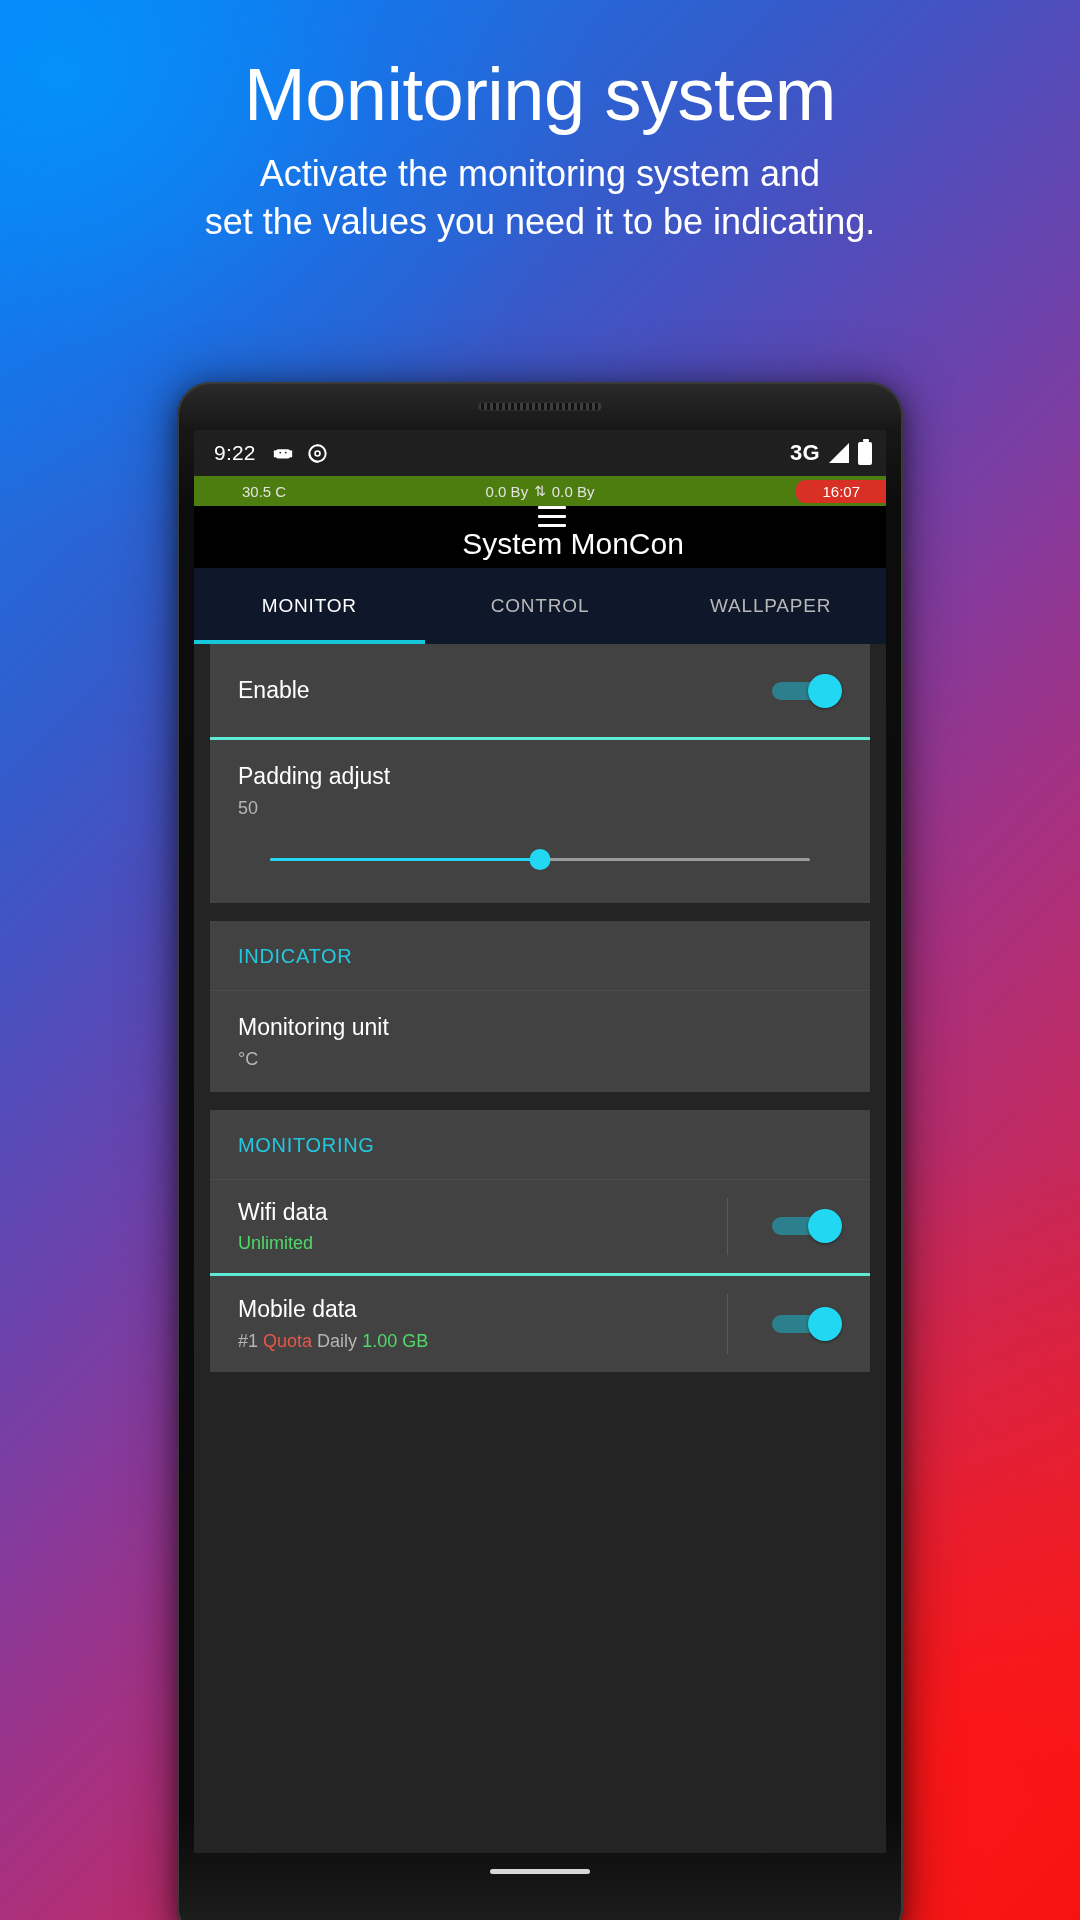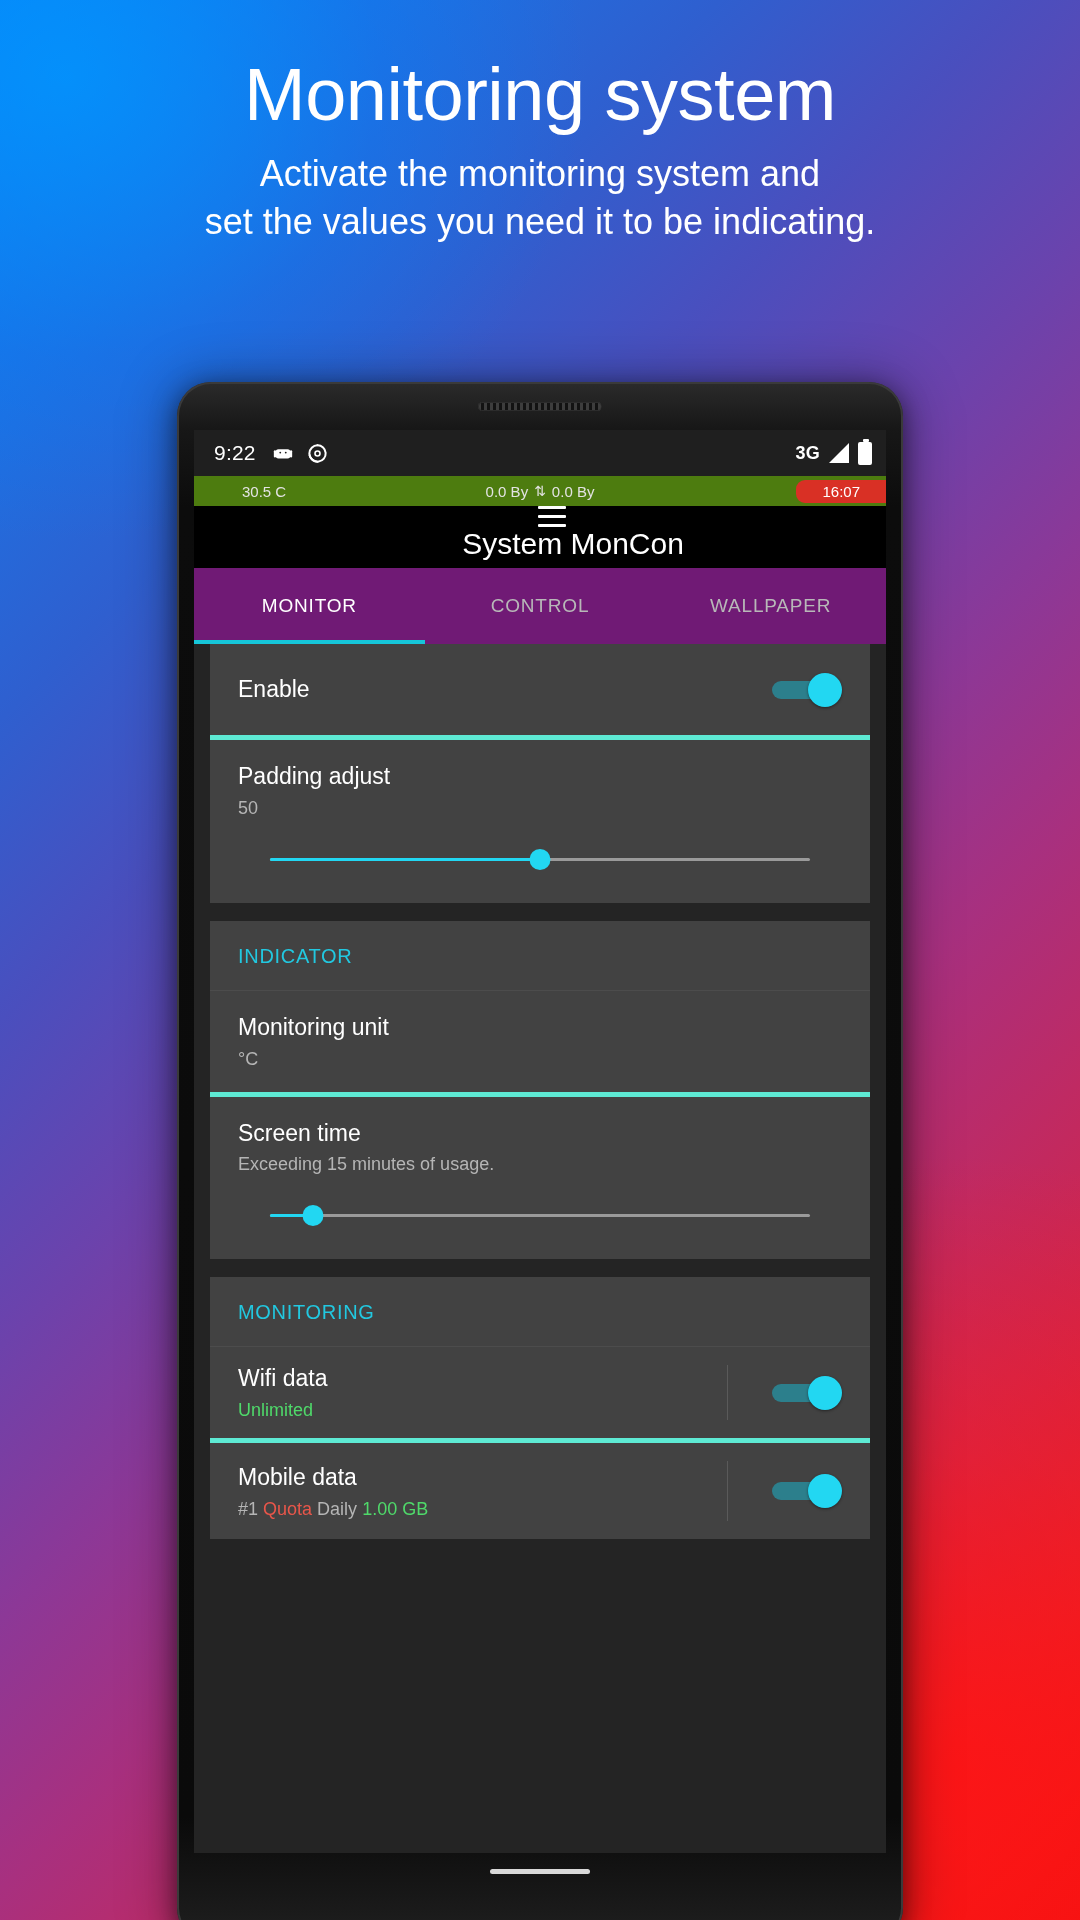--- a/index.html
+++ b/index.html
@@ -125,21 +125,21 @@
     height: 46px;
     background: #1f1f1f;
     display: flex;
     align-items: center;
     padding: 0 14px 0 20px;
     color: #fff;
   }
   .sb-time { font-size: 21px; font-weight: 400; letter-spacing: 0.2px; }
   .sb-icons { display: flex; align-items: center; gap: 12px; margin-left: 16px; }
   .sb-right { margin-left: auto; display: flex; align-items: center; gap: 9px; }
-  .sb-3g { font-size: 18px; font-weight: 700; letter-spacing: 0.3px; }
+  .sb-3g { font-size: 22px; font-weight: 700; letter-spacing: 0.3px; }
   .sig-tri {
     width: 0; height: 0;
     border-left: 20px solid transparent;
     border-bottom: 20px solid #fff;
   }
   .batt {
     width: 14px; height: 23px;
     border: 2px solid #fff;
     border-radius: 2px;
     background: #fff;
@@ -190,21 +190,21 @@
   .app-title {
     color: #fff;
     font-size: 30px;
     font-weight: 400;
     margin-left: 42px;
   }
 
   
   .tabs {
     height: 76px;
-    background: #701a75;
+    background: #0f172a;
     display: flex;
     align-items: stretch;
   }
   .tab {
     flex: 1;
     display: flex; align-items: center; justify-content: center;
     color: #b8b8b8;
     font-size: 19px;
     letter-spacing: 0.8px;
     position: relative;
@@ -226,21 +226,21 @@
     overflow: hidden;
   }
   .card {
     background: #424242;
     margin: 0 16px;
   }
   .gap { height: 18px; background: #242424; }
 
   .row {
     padding: 22px 28px 22px 28px;
-    border-bottom: 5px solid #5eead4;
+    border-bottom: 3px solid #5eead4;
     position: relative;
   }
   .row:last-child { border-bottom: none; }
   .row-title { color: #ffffff; font-size: 23px; line-height: 1.25; }
   .row-sub { color: #b5b5b5; font-size: 18px; margin-top: 7px; }
   .row-sub.green { color: #4fd96a; }
 
   .row.with-toggle { display: flex; align-items: center; min-height: 96px; padding-top: 0; padding-bottom: 0;}
   .row.with-toggle .texts { flex: 1; }
 
@@ -415,29 +415,20 @@
 
       <div class="card">
         <div class="section-header">INDICATOR</div>
 
         <div class="row">
           <div class="row-title">Monitoring unit</div>
           <div class="row-sub">°C</div>
         </div>
 
 
-        <div class="row">
-          <div class="row-title">Screen time</div>
-          <div class="row-sub">Exceeding 15 minutes of usage.</div>
-          <div class="slider">
-            <div class="rail"></div>
-            <div class="fill" style="width:8%"></div>
-            <div class="thumb" style="left:8%"></div>
-          </div>
-        </div>
       </div>
 
       <div class="gap"></div>
 
       <div class="card">
         <div class="section-header">MONITORING</div>
 
         <div class="row with-toggle">
           <div class="texts">
             <div class="row-title">Wifi data</div>

